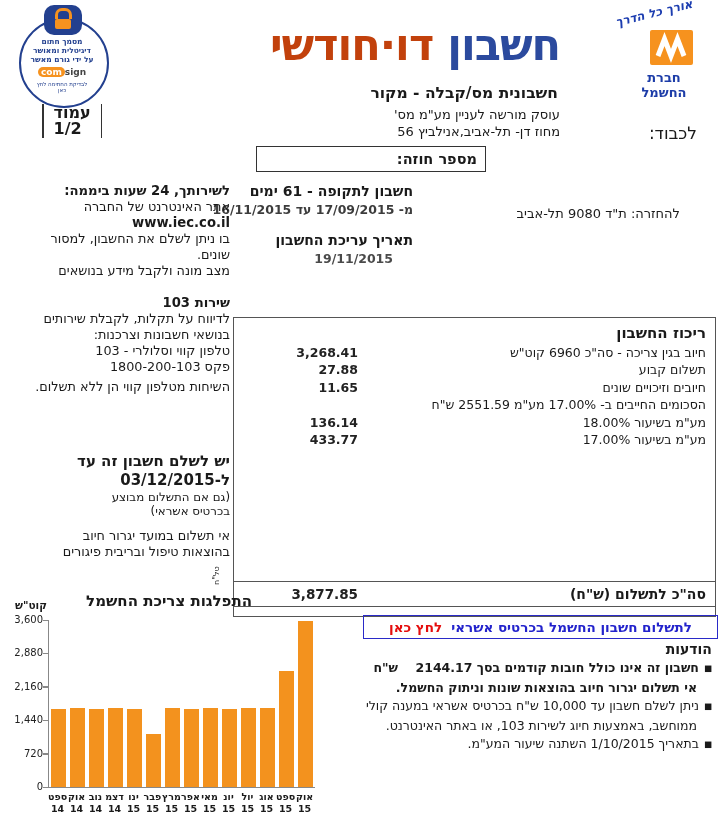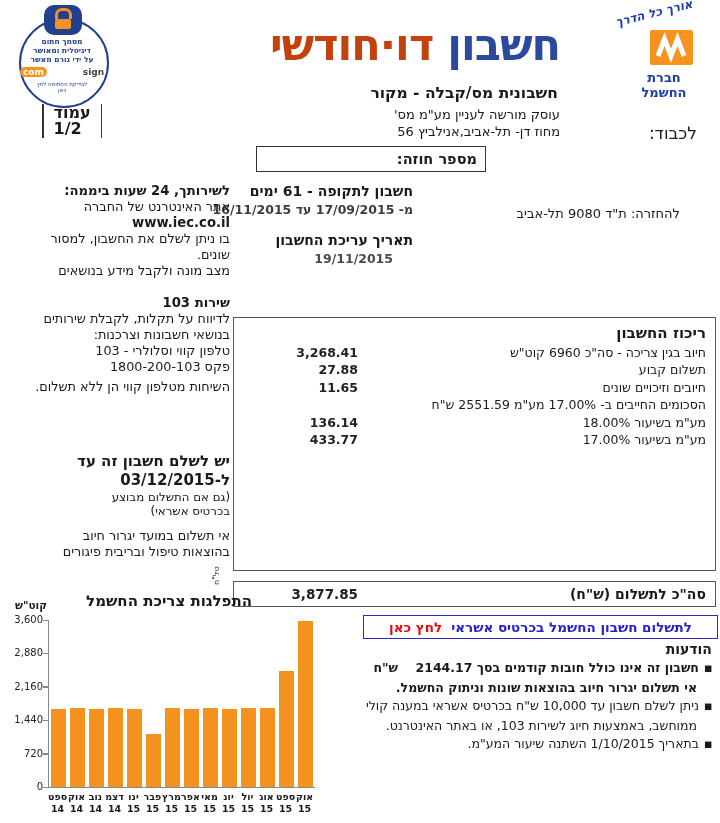--- a/index.html
+++ b/index.html
@@ -9,21 +9,21 @@
 
   
   .stamp{left:14px;top:5px;width:100px;height:104px;}
   .stamp-circle{position:absolute;left:5px;top:13px;width:86px;height:86px;border:2.5px solid #23408f;border-radius:50%;background:#fff;}
   .stamp-lock{position:absolute;left:30px;top:0;width:38px;height:30px;background:#23408f;border-radius:10px;z-index:2;}
   .lock-shackle{width:11px;height:8px;border:3px solid #f6921e;border-bottom:0;border-radius:7px 7px 0 0;margin:3px auto 0;}
   .lock-body{width:16px;height:10px;background:#f6921e;border-radius:2px;margin:0 auto;}
   .stamp-text{position:absolute;top:32px;left:3px;width:90px;text-align:center;font-size:7.5px;font-weight:bold;color:#23408f;line-height:9px;z-index:3;}
   .comsign{position:absolute;top:62px;left:3px;width:90px;text-align:center;font-size:9px;font-weight:bold;z-index:3;}
   .comsign .com{background:#f6921e;color:#fff;border-radius:7px;padding:0 3px;}
-  .comsign .sign{color:#444;padding-left:36px;}
+  .comsign .sign{color:#444;}
   .stamp-foot{position:absolute;top:76px;left:20px;width:56px;text-align:center;font-size:5.5px;line-height:6px;color:#23408f;z-index:3;}
 
   
   .page-marker{left:42px;top:104px;display:flex;align-items:stretch;direction:ltr;}
   .pm-bar{width:1.5px;background:#333;}
   .pm-mid{padding:1px 10px;text-align:left;font-size:16px;font-weight:bold;line-height:16px;}
 
   
   .logo-script{right:20px;top:6px;width:92px;text-align:center;color:#1c3db0;font-size:12px;font-weight:bold;font-style:italic;transform:rotate(-14deg);}
   .logo-square{right:27px;top:30px;}
@@ -49,21 +49,21 @@
   
   .sb{right:490px;text-align:right;font-size:12.8px;line-height:16px;}
   .sb .hd{font-weight:bold;font-size:13.2px;}
   .sb-a{top:183px;} .sb-b{top:295px;} .sb-free{top:379px;}
   .sb-due{top:452px;}
   .sb-due .big{font-size:15px;font-weight:bold;line-height:19px;}
   .sb-due .small{font-size:11.8px;line-height:14px;}
   .sb-late{top:528px;}
 
   
-  .summary-box{left:233px;top:317px;width:483px;height:254px;border:1.5px solid #555;box-sizing:border-box;}
+  .summary-box{left:233px;top:317px;width:483px;height:300px;border:1.5px solid #555;box-sizing:border-box;}
   .summary-title{padding:6px 9px 3px 0;font-size:15px;font-weight:bold;}
   .srow{display:flex;justify-content:space-between;align-items:baseline;padding:0 9px;height:17.4px;font-size:12.5px;}
   .samount{direction:ltr;width:115px;text-align:right;font-weight:bold;color:#222;}
   .total-box{left:233px;top:581px;width:483px;height:26px;border:1.5px solid #555;box-sizing:border-box;
              display:flex;justify-content:space-between;align-items:center;padding:0 9px;font-size:14px;font-weight:bold;}
   .total-box .samount{font-size:13.5px;}
   .tlh-note{left:212px;top:585px;font-size:8px;color:#333;transform:rotate(-90deg);transform-origin:left top;}
 
   
   .pay-box{left:363px;top:615px;width:353px;height:22px;border:1.5px solid #2a2ac8;box-sizing:content-box;

